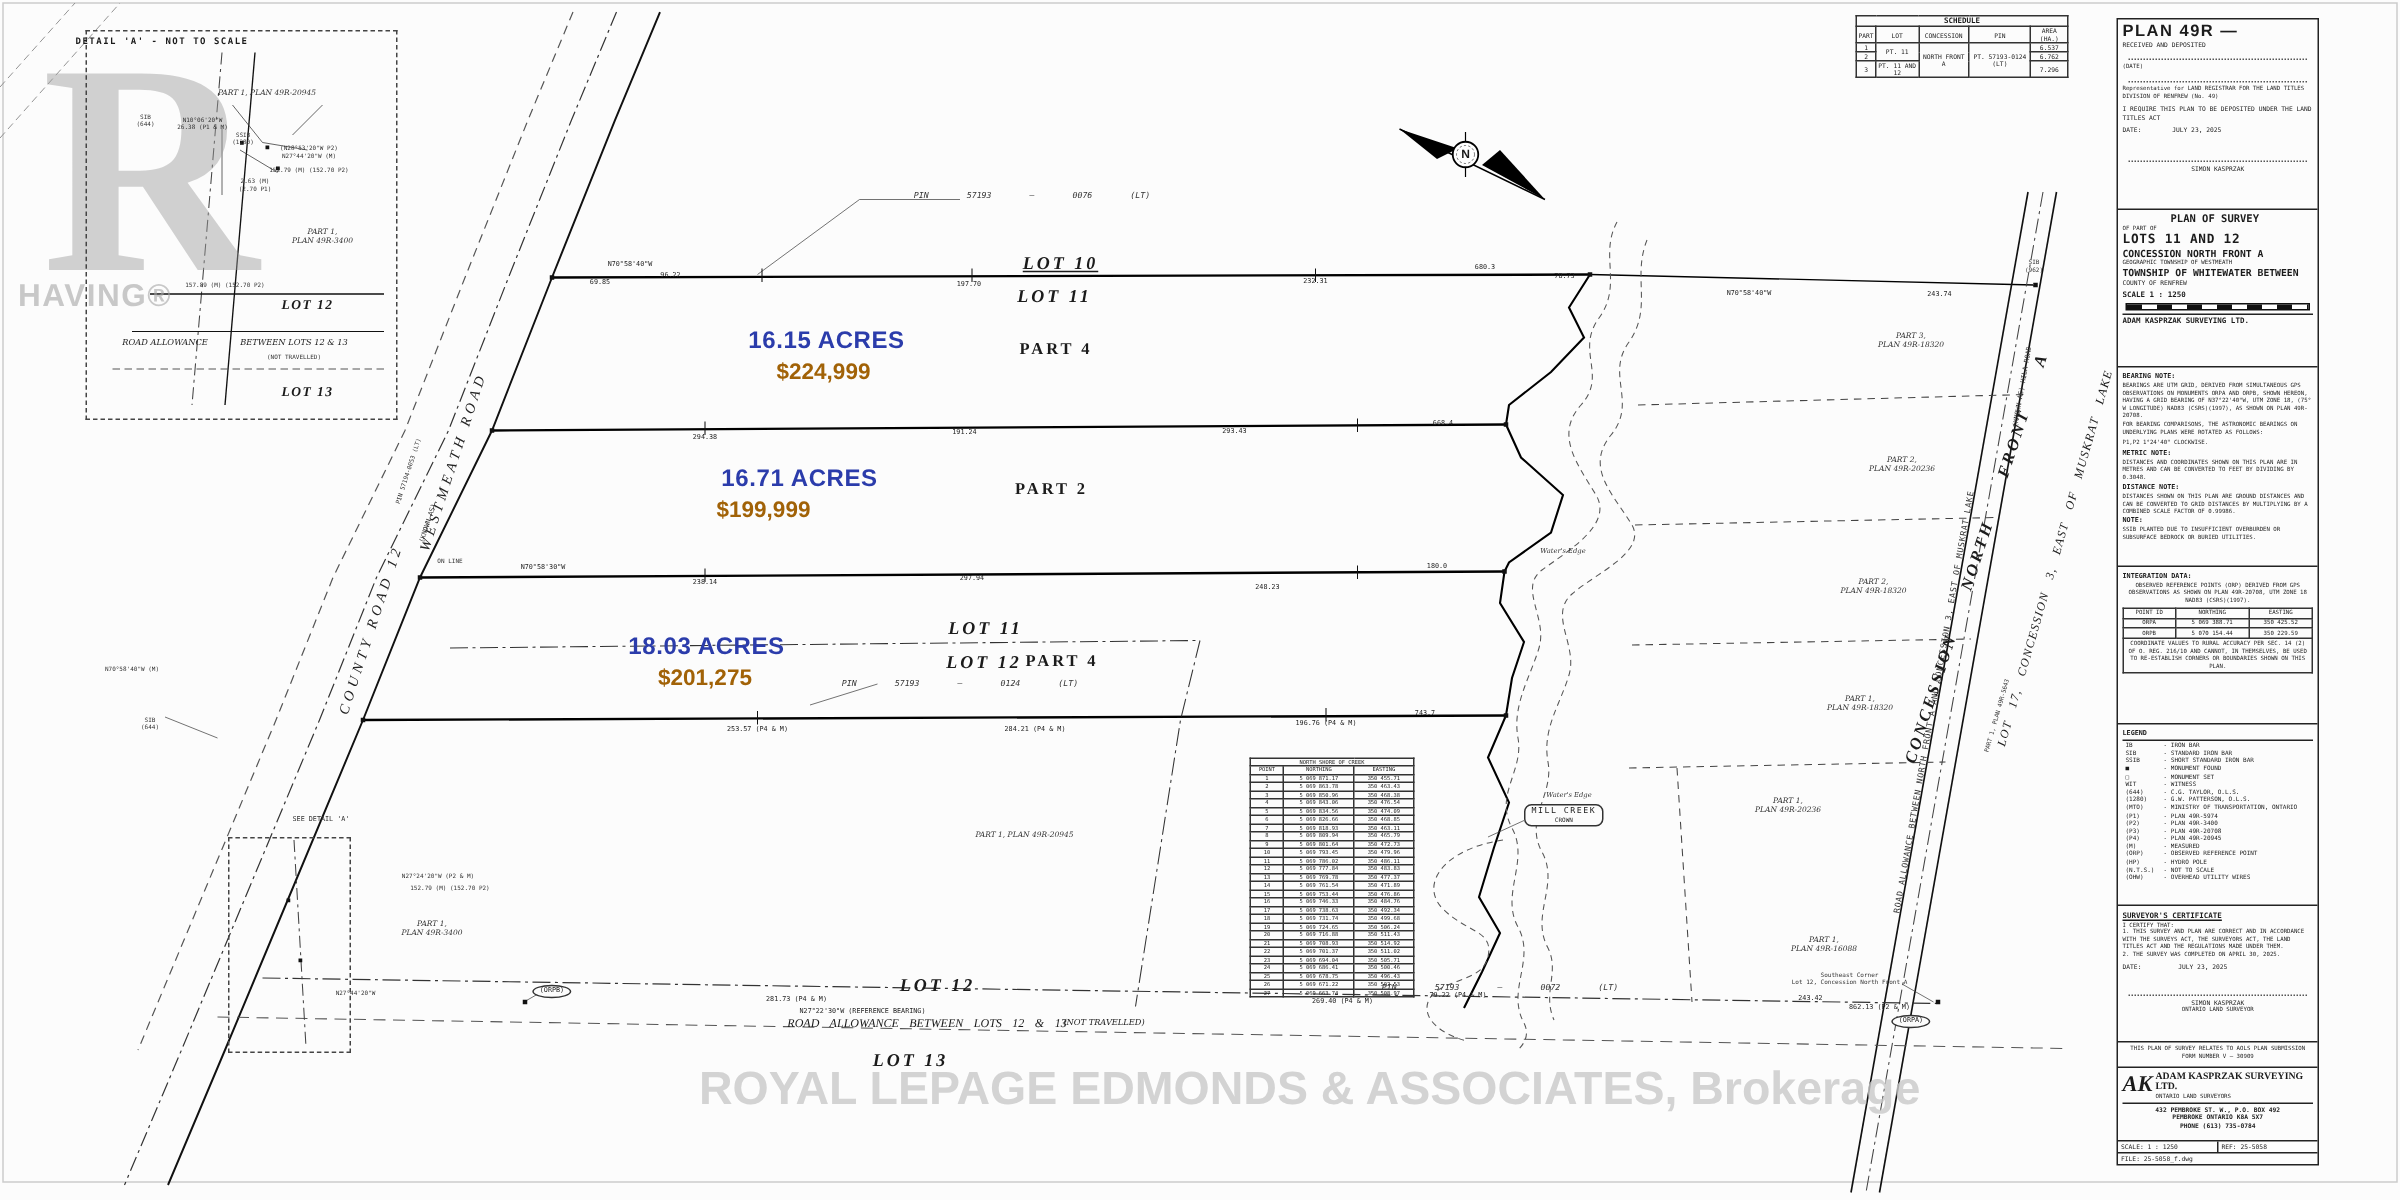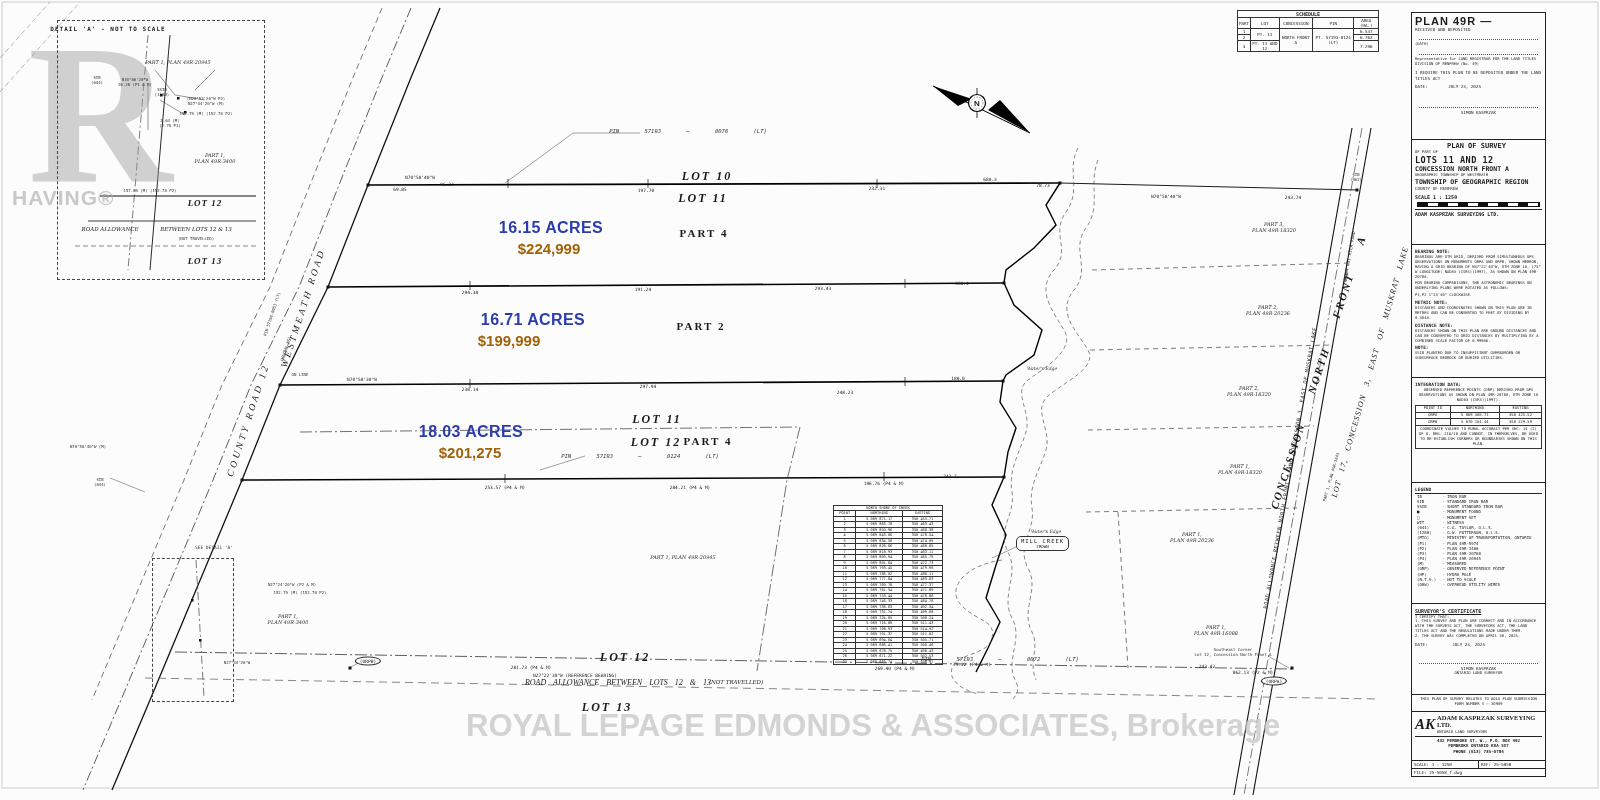--- a/index.html
+++ b/index.html
@@ -414,21 +414,21 @@
       <div class="dotline" style="margin-top:12px;"></div>
       <div class="cert-sign">SIMON KASPRZAK</div>
     </section>
 
     <section style="height:100px;">
       <div class="tb-h1">PLAN OF SURVEY</div>
       <div class="tb-sm">OF PART OF</div>
       <div class="tb-h2">LOTS 11 AND 12</div>
       <div class="tb-h3">CONCESSION NORTH FRONT A</div>
       <div class="tb-sm">GEOGRAPHIC TOWNSHIP OF WESTMEATH</div>
-      <div class="tb-h3">TOWNSHIP OF GEOGRAPHIC REGION</div>
+      <div class="tb-h3">TOWNSHIP OF WHITEWATER BETWEEN</div>
       <div>COUNTY OF RENFREW</div>
       <div class="tb-h4" style="margin-top:3px;">SCALE   1 : 1250</div>
       <div class="scalebar"></div>
       <div class="tb-h4" style="border-top:.5px solid #222;padding-top:1px;">ADAM KASPRZAK SURVEYING LTD.</div>
     </section>
 
     <section style="height:128px;">
       <div class="tb-note-h">BEARING NOTE:</div>
       <div class="tb-sm">BEARINGS ARE UTM GRID, DERIVED FROM SIMULTANEOUS GPS OBSERVATIONS ON MONUMENTS ORPA AND ORPB, SHOWN HEREON, HAVING A GRID BEARING OF N37°22'40"W, UTM ZONE 18, (75° W LONGITUDE) NAD83 (CSRS)(1997), AS SHOWN ON PLAN 49R-20708.</div>
       <div class="tb-sm" style="margin-top:2px;">FOR BEARING COMPARISONS, THE ASTRONOMIC BEARINGS ON UNDERLYING PLANS WERE ROTATED AS FOLLOWS:</div>
@@ -587,21 +587,21 @@
              <span>25-5058</span></div>
       </div>
       <div class="foot">
         <div><span>FILE:</span>
              <span>25-5058_f.dwg</span></div>
       </div>
     </section>
   </div>
 
   <div id="labels">
-      <div class="lbl lot" style="left: 707px; top: 176px; transform: translate(-50%, -50%);">LOT  10</div>
+      <div class="lbl lot" style="left: 707px; top: 176px; transform: translate(-50%, -50%); text-decoration: underline;">LOT  10</div>
       <div class="lbl lot" style="left: 703px; top: 198px; transform: translate(-50%, -50%);">LOT  11</div>
       <div class="lbl lot" style="left: 657px; top: 419px; transform: translate(-50%, -50%);">LOT  11</div>
       <div class="lbl lot" style="left: 656px; top: 442px; transform: translate(-50%, -50%);">LOT  12</div>
       <div class="lbl lot" style="left: 625px; top: 657px; transform: translate(-50%, -50%);">LOT  12</div>
       <div class="lbl lot" style="left: 607px; top: 707px; transform: translate(-50%, -50%);">LOT  13</div>
       <div class="lbl part" style="left: 704px; top: 233px; transform: translate(-50%, -50%);">PART  4</div>
       <div class="lbl part" style="left: 701px; top: 326px; transform: translate(-50%, -50%);">PART  2</div>
       <div class="lbl part" style="left: 708px; top: 441px; transform: translate(-50%, -50%);">PART  4</div>
       <div class="lbl acres" style="left: 551px; top: 228px; transform: translate(-50%, -50%);">16.15 ACRES</div>
       <div class="lbl price" style="left: 549px; top: 248px; transform: translate(-50%, -50%);">$224,999</div>

